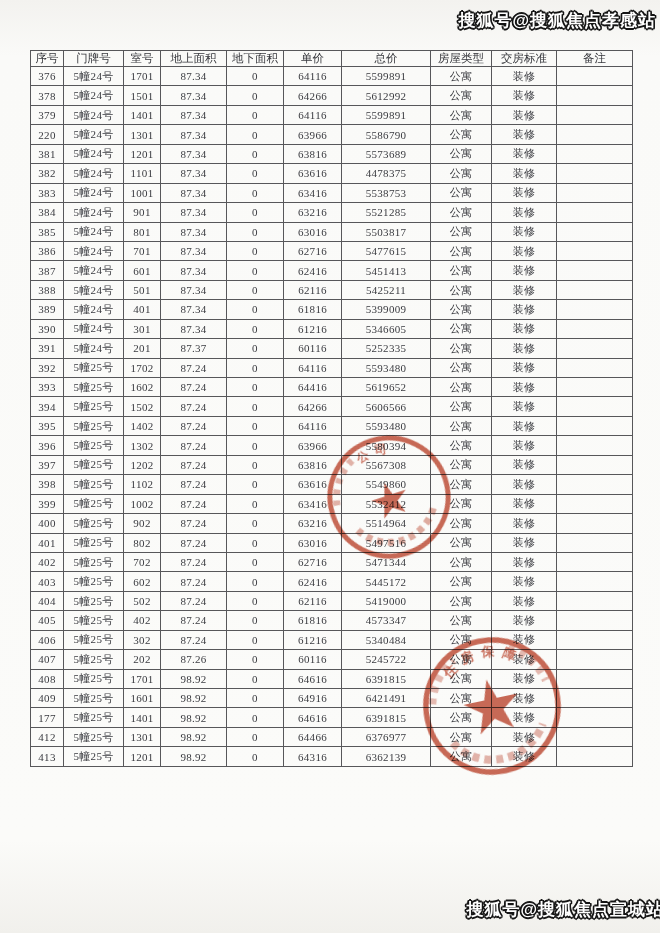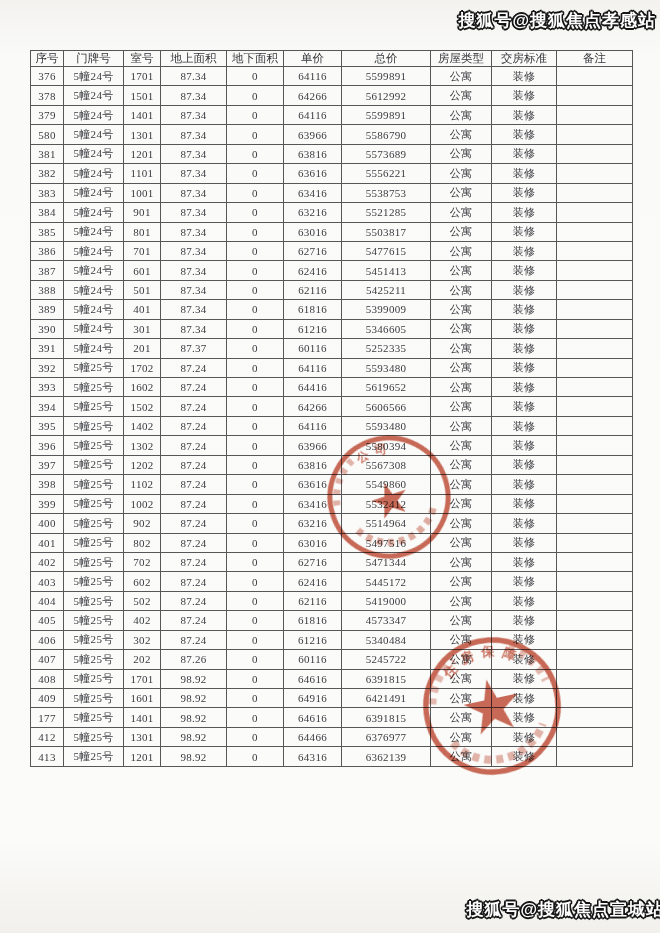--- a/index.html
+++ b/index.html
@@ -114,21 +114,21 @@
             <td>1401</td>
             <td>87.34</td>
             <td>0</td>
             <td>64116</td>
             <td>5599891</td>
             <td>公寓</td>
             <td>装修</td>
             <td></td>
           </tr>
           <tr>
-            <td>580</td>
+            <td>220</td>
             <td>5幢24号</td>
             <td>1301</td>
             <td>87.34</td>
             <td>0</td>
             <td>63966</td>
             <td>5586790</td>
             <td>公寓</td>
             <td>装修</td>
             <td></td>
           </tr>
@@ -144,21 +144,21 @@
             <td>装修</td>
             <td></td>
           </tr>
           <tr>
             <td>382</td>
             <td>5幢24号</td>
             <td>1101</td>
             <td>87.34</td>
             <td>0</td>
             <td>63616</td>
-            <td>5556221</td>
+            <td>4478375</td>
             <td>公寓</td>
             <td>装修</td>
             <td></td>
           </tr>
           <tr>
             <td>383</td>
             <td>5幢24号</td>
             <td>1001</td>
             <td>87.34</td>
             <td>0</td>

